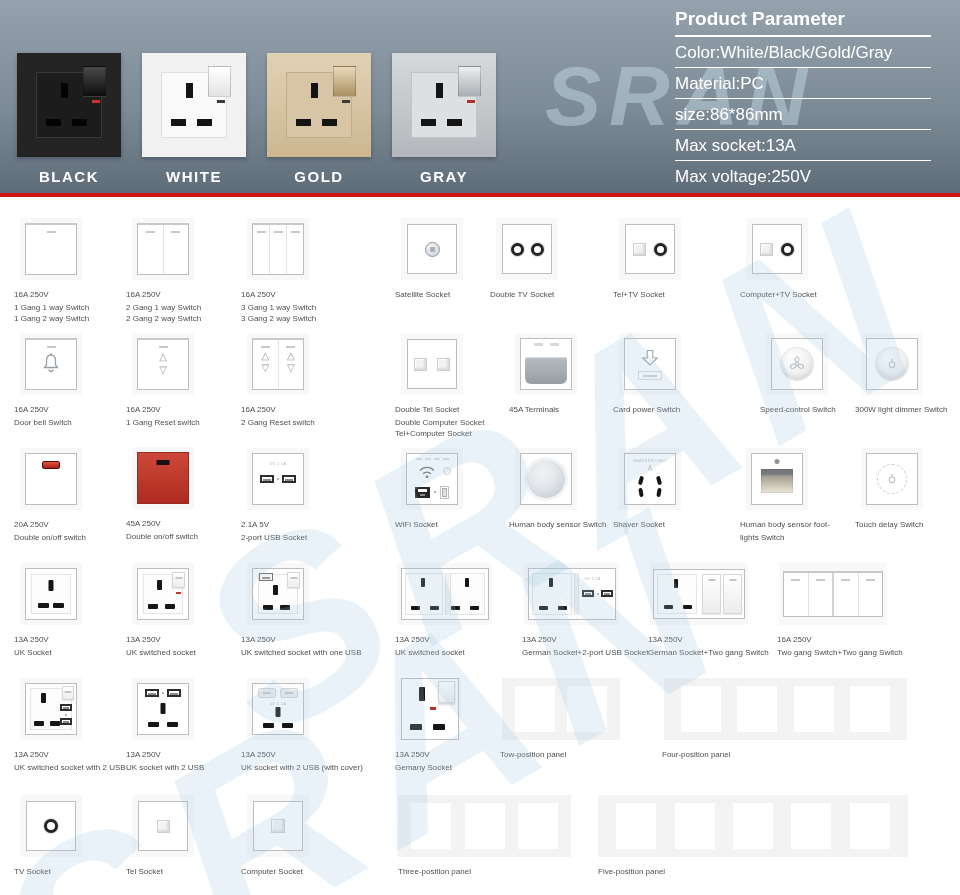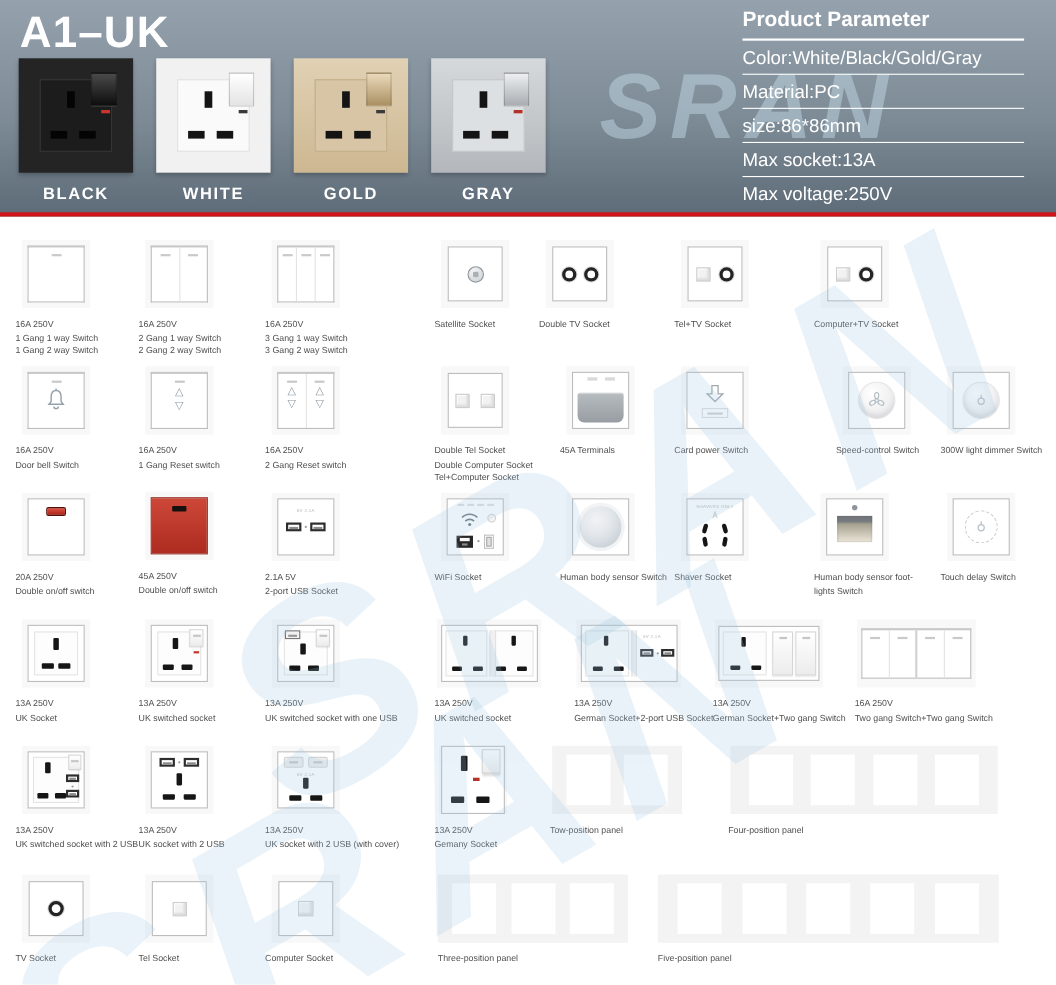--- a/index.html
+++ b/index.html
@@ -60,21 +60,20 @@
   .usbp{display:inline-block;width:14px;height:8px;border:2px solid #2d2d2d;background:#fff;position:relative;box-sizing:border-box}
   .usbp b{position:absolute;left:1px;right:1px;bottom:0;height:2px;background:#8a8a8a}
   .udot{display:inline-block;width:2px;height:2px;border-radius:50%;background:#9a9a9a}
   .tt{font-size:4px;color:#b5b5b5;letter-spacing:.3px;white-space:nowrap}
   .dial{width:32px;height:32px;border-radius:50%;background:radial-gradient(circle at 36% 30%,#fff,#ededef 70%,#e3e3e5);box-shadow:0 0 0 1px #e4e4e6,inset 0 -3px 4px #d9d9db;display:flex;align-items:center;justify-content:center}
 </style>
 </head>
 <body>
 
 <div class="header">
-  <div class="title">A1–UK</div>
 
   <div class="variants">
     <figure class="variant">
       <div class="hplate v-black">
         <span class="hface">
             <span class="hvslot"></span>
             <span class="hh l"></span>
             <span class="hh r"></span>
             <span class="hrk"></span>
             <span class="hled"></span>

